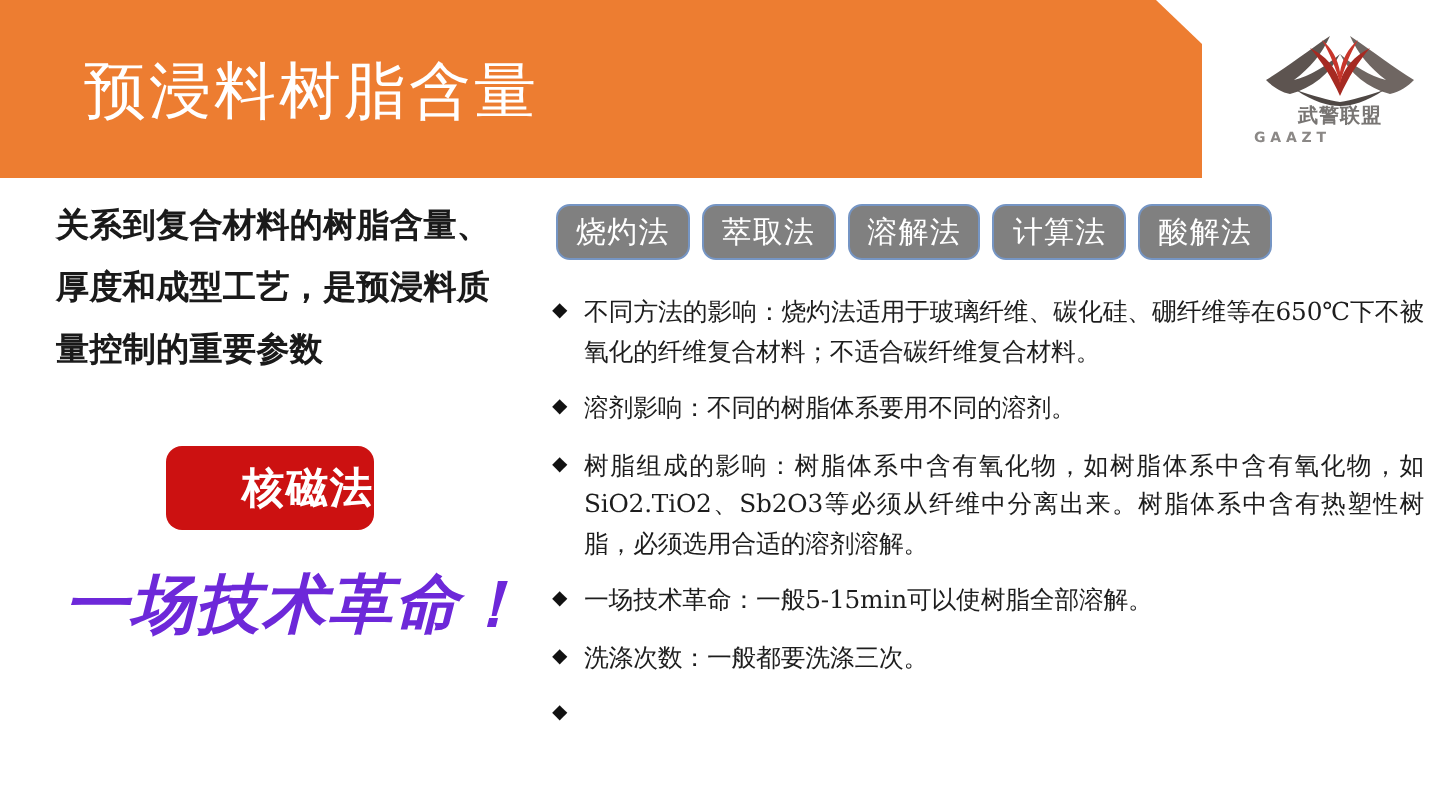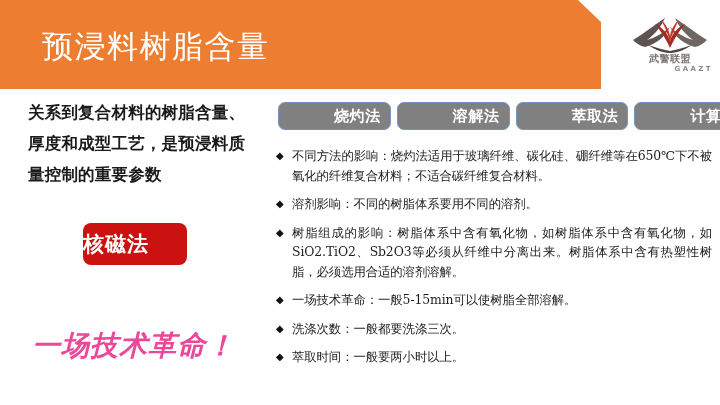--- a/index.html
+++ b/index.html
@@ -73,21 +73,21 @@
     color: #6d6a68;
     font-weight: 700;
     white-space: nowrap;
     opacity: 0.92;
   }
   .logo-en {
     position: absolute;
     left: 0;
     top: 51px;
     width: 86px;
-    text-align: right;
+    text-align: left;
     font-size: 7px;
     line-height: 9px;
     letter-spacing: 2.4px;
     color: #8b8886;
     font-weight: 700;
     white-space: nowrap;
   }
 
   
   .left-col {
@@ -111,42 +111,41 @@
   .red-badge {
     position: absolute;
     left: 83px;
     top: 143px;
     width: 104px;
     height: 42px;
     background: #cc1111;
     border-radius: 8px;
     display: flex;
     align-items: center;
-    justify-content: flex-start;
+    justify-content: flex-end;
   }
   .red-badge-label {
     font-size: 21px;
     line-height: 24px;
     color: #ffffff;
     font-weight: 700;
     letter-spacing: 1px;
   }
   .slogan {
     position: absolute;
     left: 32px;
     top: 205px;
     width: 230px;
-    font-size: 28px;
+    font-size: 32px;
     line-height: 34px;
-    color: #ec4899;
+    color: #6d28d9;
     font-weight: 700;
     font-style: italic;
     letter-spacing: 1px;
     white-space: nowrap;
-    margin-top: 44px;
   }
 
   
   .right-col {
     position: absolute;
     left: 262px;
     top: 89px;
     width: 458px;
     height: 316px;
   }
@@ -165,24 +164,23 @@
     border-radius: 7px;
     display: flex;
     align-items: center;
     justify-content: center;
     box-sizing: border-box;
   }
   .tab-btn-label {
     font-size: 15px;
     line-height: 18px;
     color: #ffffff;
-    font-weight: 700;
+    font-weight: 400;
     letter-spacing: 0.6px;
     white-space: nowrap;
-    margin-left: 46px;
   }
 
   .bullet-list {
     position: absolute;
     left: 14px;
     top: 57px;
     width: 436px;
   }
   .bullet-item {
     position: relative;
@@ -237,26 +235,26 @@
   <div class="slogan">一场技术革命！</div>
 </div>
 
 <div class="right-col">
 
   <div class="tab-row">
     <div class="tab-btn">
       <span class="tab-btn-label">烧灼法</span>
     </div>
     <div class="tab-btn">
+      <span class="tab-btn-label">萃取法</span>
+    </div>
+    <div class="tab-btn">
       <span class="tab-btn-label">溶解法</span>
     </div>
     <div class="tab-btn">
-      <span class="tab-btn-label">萃取法</span>
-    </div>
-    <div class="tab-btn">
       <span class="tab-btn-label">计算法</span>
     </div>
     <div class="tab-btn">
       <span class="tab-btn-label">酸解法</span>
     </div>
   </div>
 
   <div class="bullet-list">
     <div class="bullet-item">
       <span class="bullet-marker">◆</span>
@@ -273,17 +271,16 @@
     <div class="bullet-item">
       <span class="bullet-marker">◆</span>
       <span>一场技术革命：一般5-15min可以使树脂全部溶解。</span>
     </div>
     <div class="bullet-item">
       <span class="bullet-marker">◆</span>
       <span>洗涤次数：一般都要洗涤三次。</span>
     </div>
     <div class="bullet-item">
       <span class="bullet-marker">◆</span>
-      <span>萃取时间：一般要两小时以上。</span>
     </div>
   </div>
 
 </div>
 
 </body></html>

